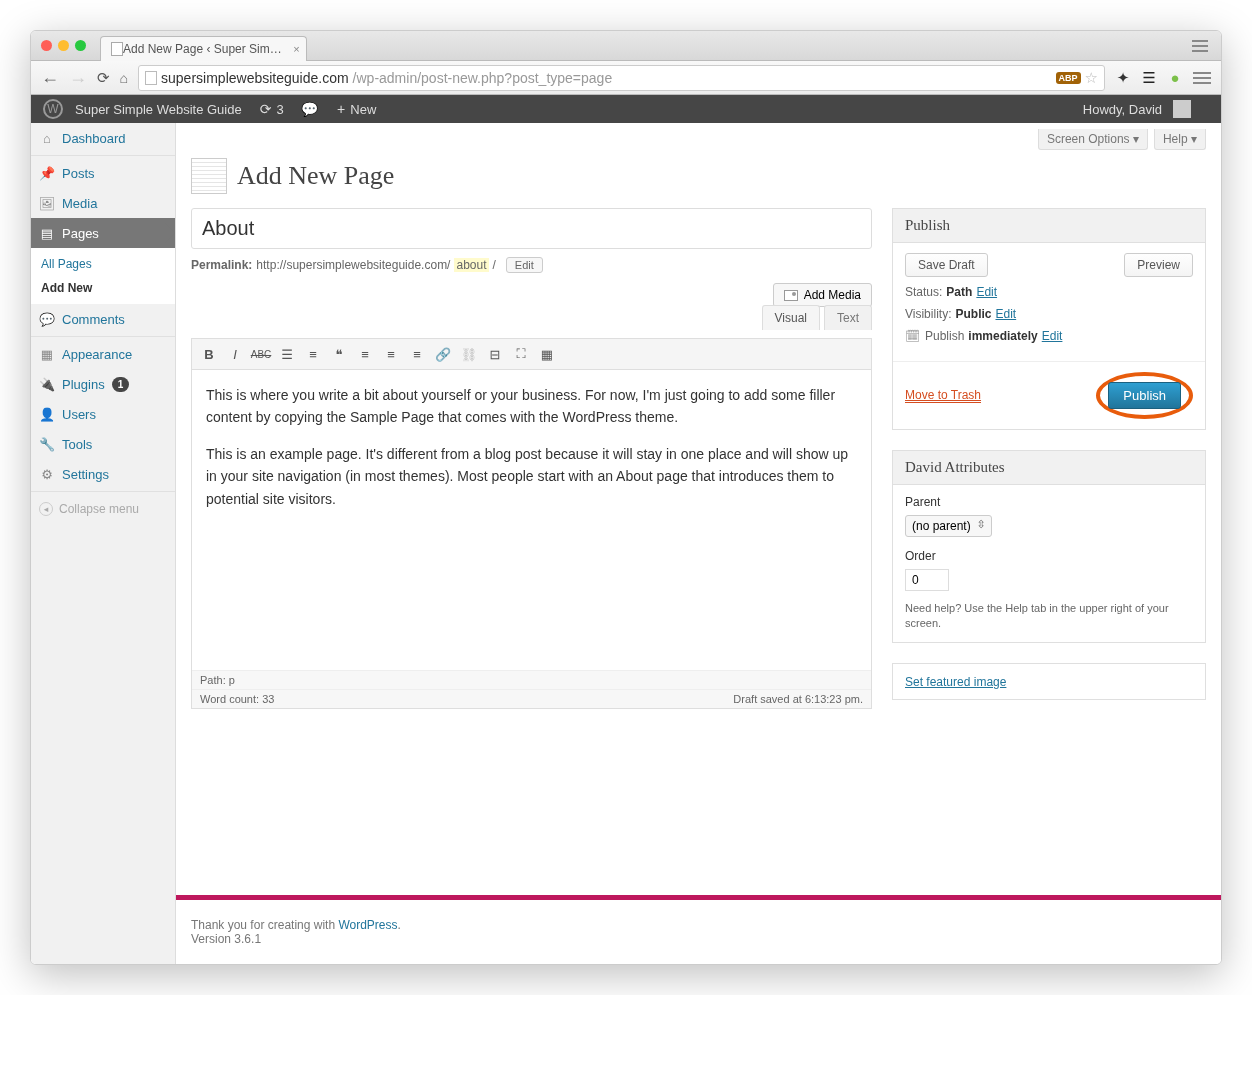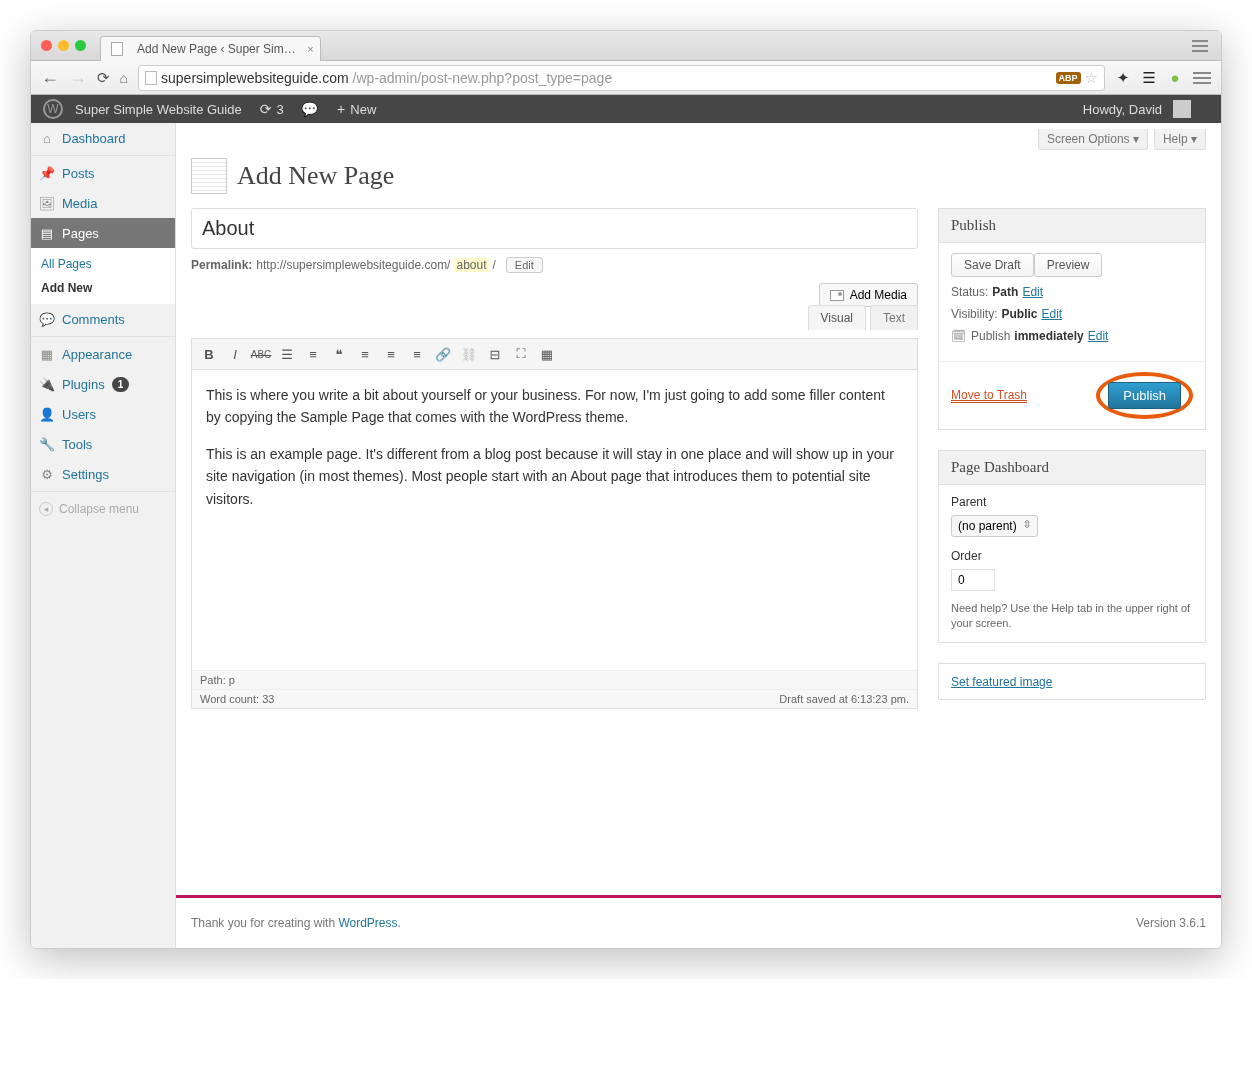--- a/index.html
+++ b/index.html
@@ -3,21 +3,21 @@
 <meta charset="utf-8">
 <style>
 * { box-sizing: border-box; margin: 0; padding: 0; }
 body { font-family: "Helvetica Neue", Arial, sans-serif; font-size: 13px; background: #fff; }
 
 .browser-chrome { border: 1px solid #ccc; border-radius: 6px; box-shadow: 0 10px 40px rgba(0,0,0,0.25); margin: 30px; overflow: hidden; background:#fff;}
 .tab-bar { background: linear-gradient(#e8e8e8,#d8d8d8); height: 30px; display: flex; align-items: center; padding: 0 10px; border-bottom:1px solid #bbb;}
 .mac-dots { display:flex; gap:6px; margin-right:14px;}
 .mac-dot { width:11px; height:11px; border-radius:50%;}
 .mac-dot.r{background:#ff5f57;} .mac-dot.y{background:#ffbd2e;} .mac-dot.g{background:#28c940;}
-.tab { background:#f7f7f7; border:1px solid #bbb; border-bottom:none; border-radius:4px 4px 0 0; padding:4px 24px 4px 10px; font-size:12px; color:#555; display:flex; align-items:center; gap:14px; position:relative; height:25px; margin-top:5px;}
+.tab { background:#f7f7f7; border:1px solid #bbb; border-bottom:none; border-radius:4px 4px 0 0; padding:4px 24px 4px 10px; font-size:12px; color:#555; display:flex; align-items:center; gap:0; position:relative; height:25px; margin-top:5px;}
 .tab .doc-icon{width:12px;height:14px;border:1px solid #aaa;background:#fff;flex-shrink:0;}
 .tab .close-x{position:absolute; right:6px; font-size:11px; color:#888;}
 .tab-bar .spacer{flex:1;}
 .tab-bar .chrome-menu{width:22px;height:22px;display:flex;flex-direction:column;justify-content:center;gap:3px;align-items:center;}
 .tab-bar .chrome-menu span{width:16px;height:2px;background:#888;}
 
 .url-bar { background: linear-gradient(#f8f8f8,#ececec); height: 34px; display:flex; align-items:center; padding:0 10px; gap:10px; border-bottom:1px solid #bbb;}
 .nav-arrow{width:18px;color:#666;font-size:18px;}
 .nav-arrow.disabled{color:#ccc;}
 .reload{font-size:15px;color:#555;}
@@ -64,21 +64,21 @@
 .screen-meta{display:flex;justify-content:flex-end;padding:6px 15px 0 0;gap:6px;}
 .screen-meta .tab-btn{border:1px solid #ddd;border-top:none;background:#f1f1f1;color:#777;font-size:12px;padding:3px 8px;border-radius:0 0 3px 3px;cursor:pointer;}
 
 .wrap{padding:0 15px 15px;}
 .page-title{display:flex;align-items:center;gap:10px;margin:8px 0 14px;}
 .page-title .picon{width:36px;height:36px;border:1px solid #ccc;background:repeating-linear-gradient(#fff,#fff 3px,#e5e5e5 3px,#e5e5e5 4px);}
 .page-title h1{font-family:Georgia,serif;font-size:26px;font-weight:normal;color:#444;}
 
 .two-col{display:flex;gap:20px;align-items:flex-start;}
 .main-col{flex:1;}
-.side-col{width:268px;}
+.side-col{width:314px;}
 
 .title-input{width:100%;border:1px solid #ddd;border-radius:3px;padding:8px 10px;font-size:20px;color:#333;background:#fff;}
 .permalink{margin:8px 0 10px;font-size:12px;color:#666;display:flex;align-items:center;gap:4px;}
 .permalink b{color:#666;}
 .permalink .slug{background:#fffbcc;padding:0 2px;}
 .permalink .edit-btn{border:1px solid #ccc;background:#f7f7f7;border-radius:3px;padding:1px 8px;font-size:11px;cursor:pointer;margin-left:6px;}
 
 .media-btn{border:1px solid #ccc;background:#f7f7f7;border-radius:3px;padding:4px 10px;font-size:12px;cursor:pointer;display:inline-flex;align-items:center;gap:6px;}
 .media-btn .micn{width:14px;height:11px;border:1px solid #999;background:#fff;position:relative;}
 .media-btn .micn::after{content:"";position:absolute;width:4px;height:4px;background:#999;border-radius:50%;top:1px;right:1px;}
@@ -93,40 +93,40 @@
 .editor-content{padding:14px;min-height:300px;font-size:14px;color:#333;line-height:1.6;}
 .editor-content p{margin-bottom:14px;}
 .editor-footer{border-top:1px solid #eee;background:#f7f7f7;}
 .editor-footer .path{padding:3px 8px;font-size:11px;color:#666;border-bottom:1px solid #eee;}
 .editor-footer .status{display:flex;justify-content:space-between;padding:3px 8px;font-size:11px;color:#666;}
 
 .postbox{border:1px solid #dfdfdf;background:#f5f5f5;margin-bottom:20px;}
 .postbox h3{font-family:Georgia,serif;font-size:15px;font-weight:normal;color:#464646;padding:8px 12px;border-bottom:1px solid #dfdfdf;background:#f1f1f1;}
 .postbox .inside{padding:10px 12px;background:#fff;}
 
-.pub-actions{display:flex;margin-bottom:0;}
+.pub-actions{display:flex;justify-content:space-between;margin-bottom:0;}
 .btn{border:1px solid #ccc;background:linear-gradient(#fefefe,#f4f4f4);border-radius:3px;padding:4px 12px;font-size:12px;cursor:pointer;color:#555;}
 .pub-row{margin:8px 0;font-size:12px;color:#666;display:flex;align-items:center;gap:4px;}
 .pub-row b{color:#333;}
 .pub-row a{color:#21759b;text-decoration:underline;}
 .pub-row .gicon{color:#888;width:16px;}
 .pub-footer{border-top:1px solid #eee;padding:10px 12px;display:flex;justify-content:space-between;align-items:center;background:#fff;}
 .pub-footer .trash{color:#d54e21;text-decoration:underline;font-size:12px;cursor:pointer;border-bottom:1px solid #d54e21;}
 .btn-primary{background:linear-gradient(#2e9fd2,#21759b);border:1px solid #1b607f;color:#fff;border-radius:3px;padding:5px 14px;font-size:13px;cursor:pointer;}
 .publish-highlight{border:4px solid #e85c0c;border-radius:50%/50%;padding:6px 8px;display:inline-flex;}
 
 .attr-label{font-size:12px;color:#333;margin-bottom:6px;display:block;}
 .attr-select{border:1px solid #ccc;border-radius:3px;padding:3px 20px 3px 6px;font-size:12px;background:#f7f7f7;margin-bottom:12px;position:relative;display:inline-block;}
 .attr-select::after{content:"⇳";position:absolute;right:5px;top:2px;font-size:11px;color:#666;}
 .attr-input{border:1px solid #ddd;padding:3px 6px;width:44px;font-size:12px;}
 .help-text{font-size:11px;color:#666;margin-top:10px;line-height:1.4;}
 
 .link{color:#21759b;text-decoration:underline;font-size:12px;cursor:pointer;}
 
-.wp-footer{clear:both;padding:18px 15px;font-size:12px;color:#777;display:flex;justify-content:space-between;border-top:3px solid #be185d;}
+.wp-footer{clear:both;padding:18px 15px;font-size:12px;color:#777;display:flex;justify-content:flex-end;border-top:5px solid #be185d;flex-direction:column;}
 .wp-footer a{color:#21759b;}
 </style>
 </head>
 <body>
 
 <div class="browser-chrome">
 
   <div class="tab-bar">
     <div class="mac-dots">
       <div class="mac-dot r"></div>
@@ -346,21 +346,21 @@
               </div>
               <div class="pub-footer">
                 <span class="trash">Move to Trash</span>
                 <span class="publish-highlight">
                   <span class="btn-primary">Publish</span>
                 </span>
               </div>
             </div>
 
             <div class="postbox">
-              <h3>Page Dashboard</h3>
+              <h3>David Attributes</h3>
               <div class="inside">
                 <span class="attr-label">Parent</span>
                 <span class="attr-select"><span>(no parent)</span></span>
                 <span class="attr-label">Order</span>
                 <input class="attr-input" value="0" style="">
                 <div class="help-text">Need help? Use the Help tab in the upper right of your screen.</div>
               </div>
             </div>
 
             <div class="postbox">

